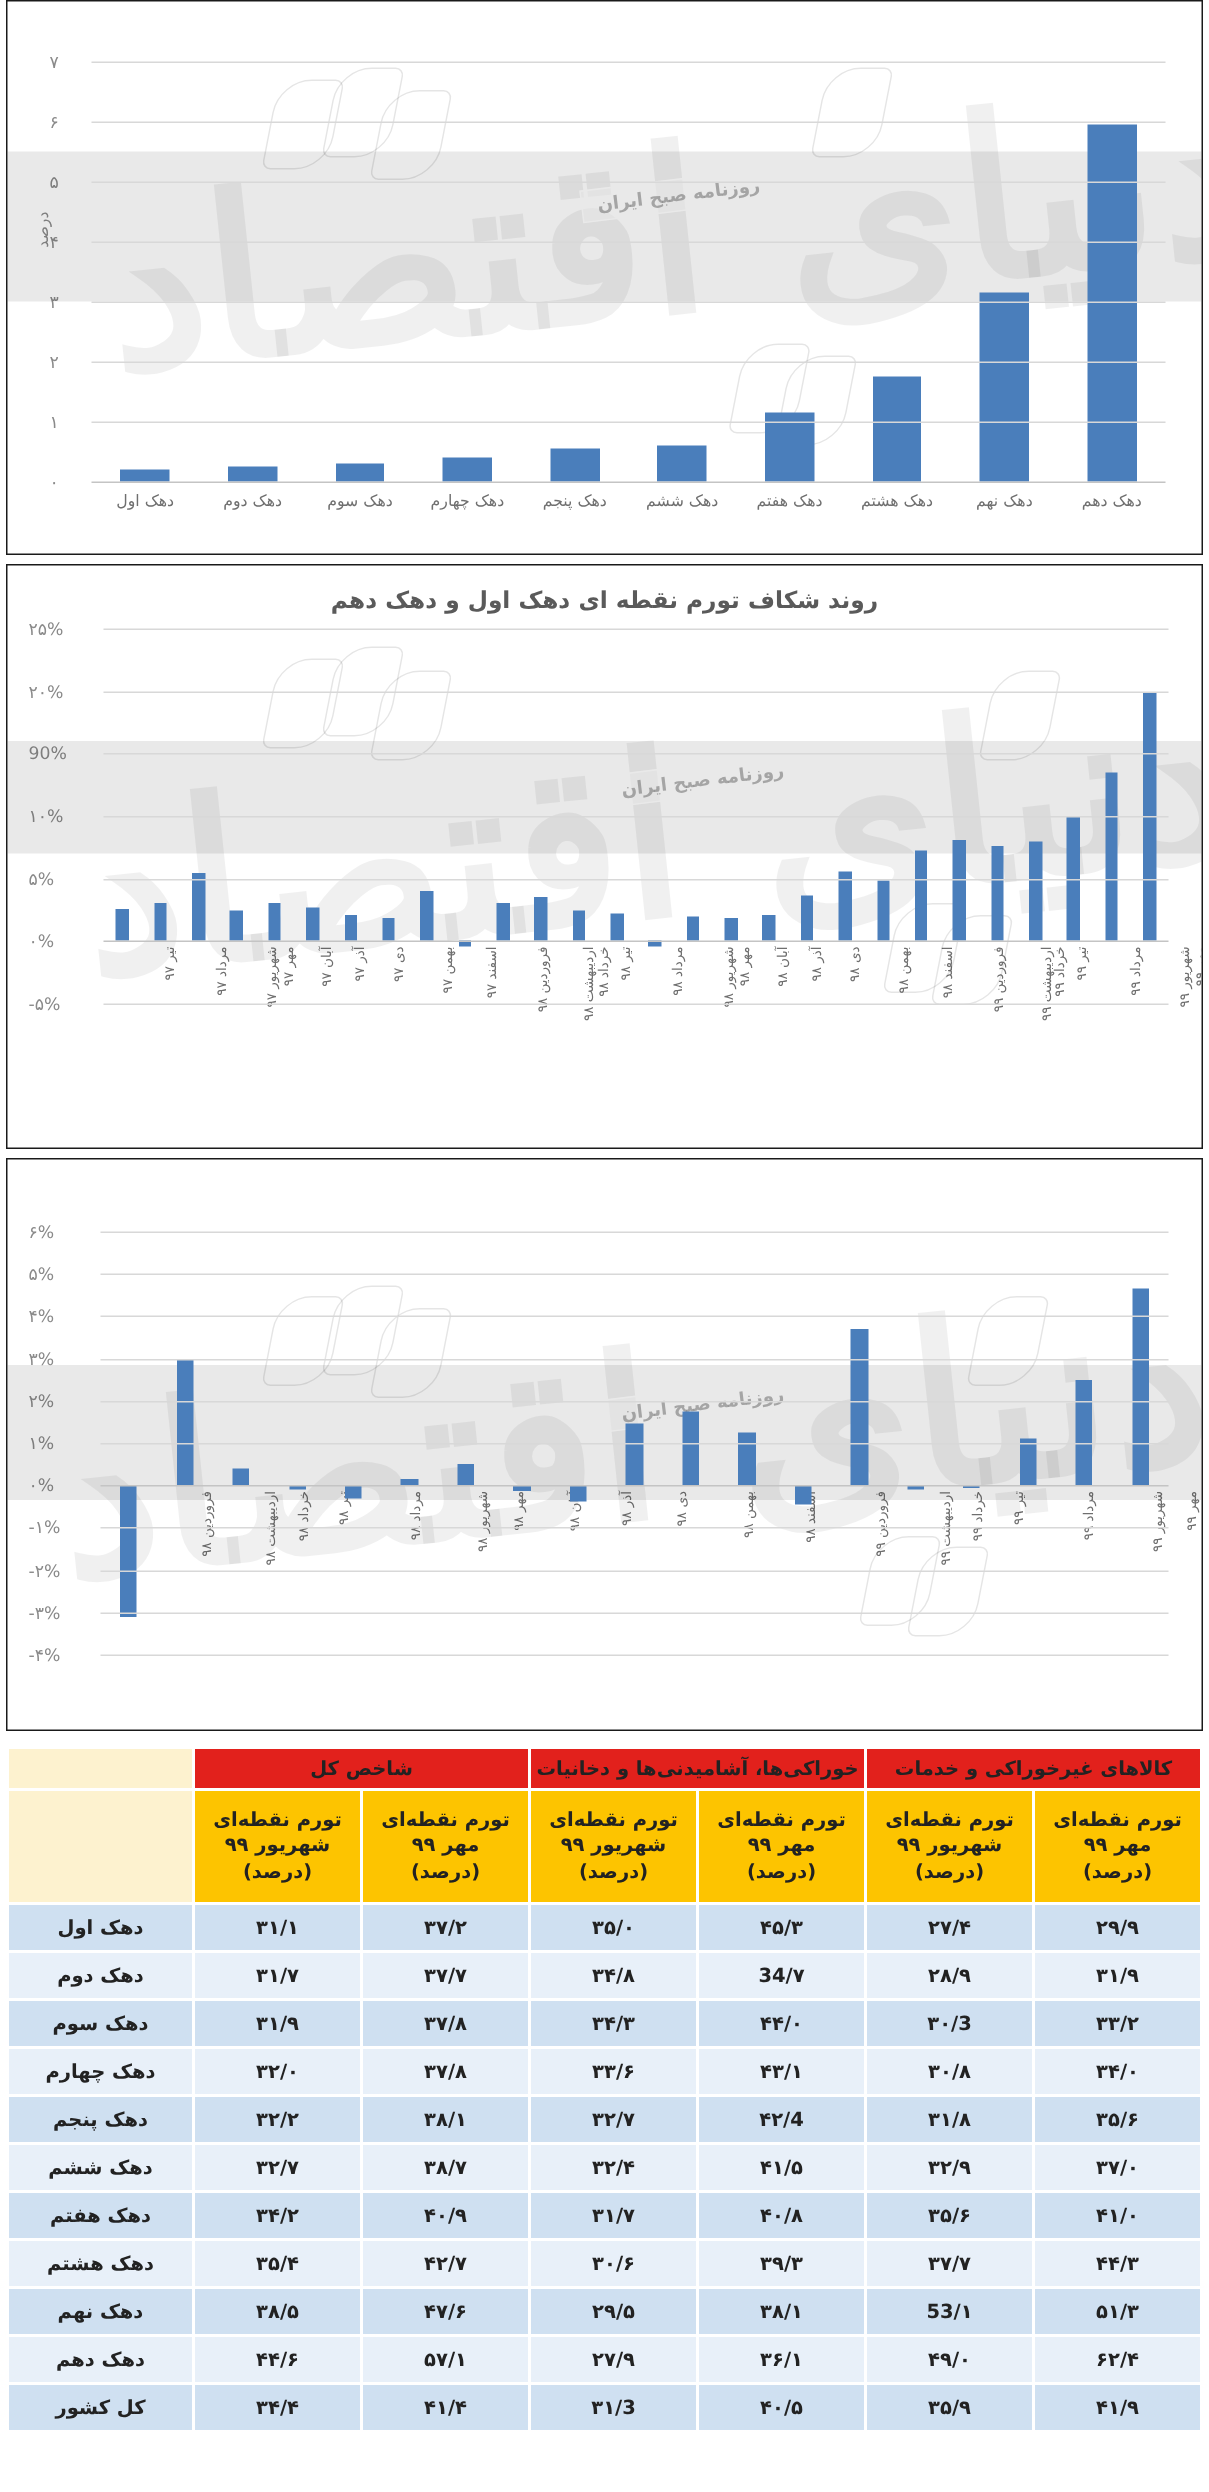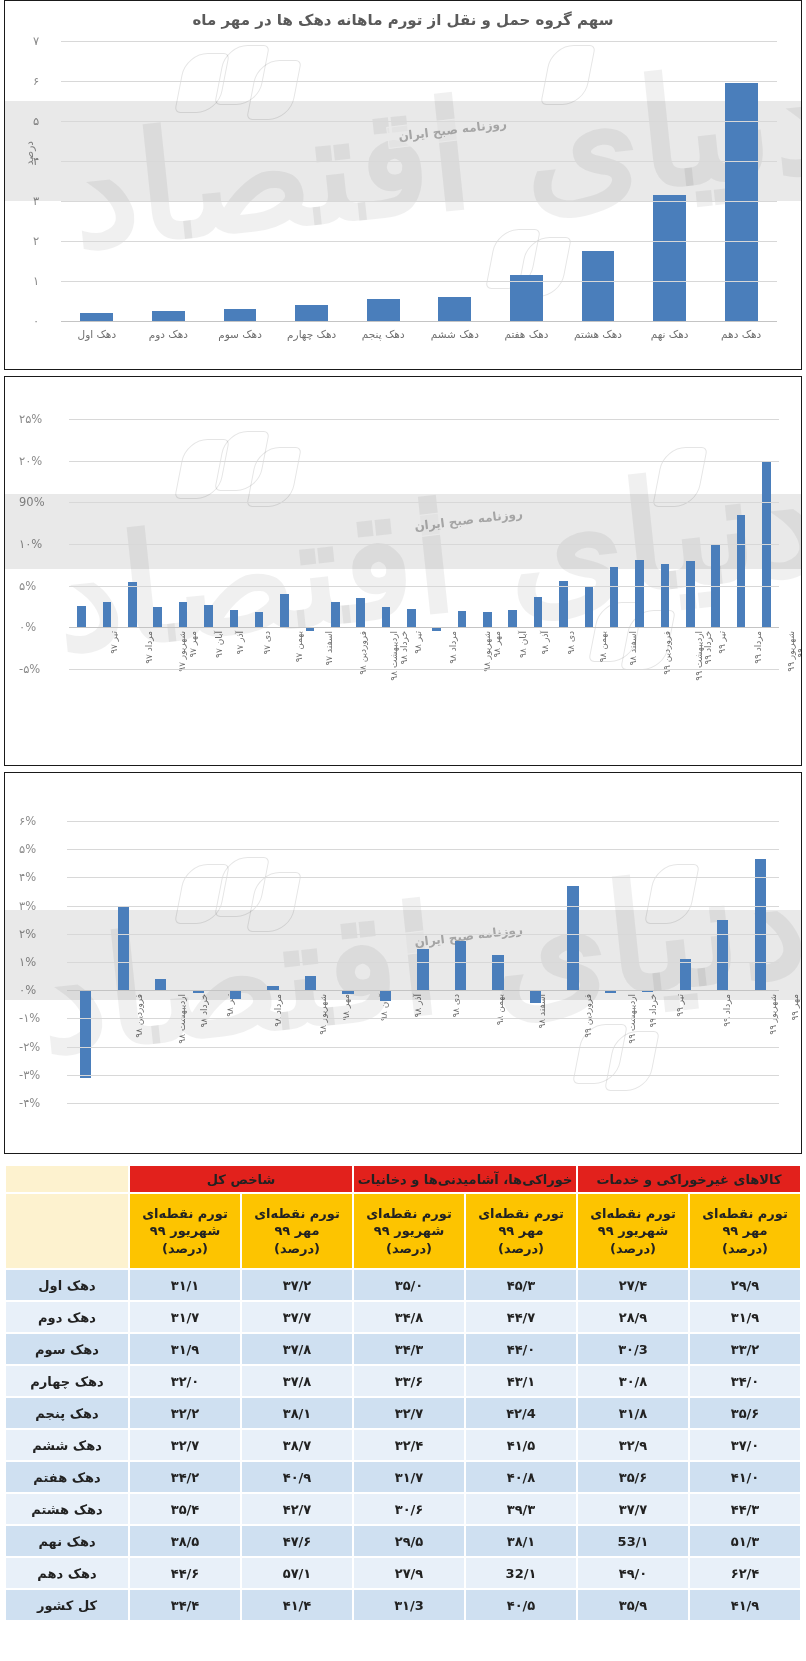--- a/index.html
+++ b/index.html
@@ -158,21 +158,20 @@
       <div class="wm-text">دنیای اقتصاد</div>
       <div class="wm-dia" style="left:22%;top:14%;"></div>
       <div class="wm-dia" style="left:27%;top:12%;"></div>
       <div class="wm-dia" style="left:31%;top:16%;"></div>
       <div class="wm-dia" style="left:68%;top:12%;"></div>
       <div class="wm-dia" style="left:61%;top:62%;"></div>
       <div class="wm-dia" style="left:65%;top:64%;"></div>
       <div class="wm-badge">روزنامه صبح ایران</div>
     </div>
     <div class="band" id="band1" style="top: 100px; height: 100px;"></div>
-    <div class="ch-title">سهم گروه حمل و نقل از تورم ماهانه دهک ها در مهر ماه</div>
     <div class="ylabel-v" id="c1-ylabel" style="left: 18px; top: 140px;">درصد</div>
     <div class="plot" id="c1-plot" style="left: 56px; top: 40px; width: 716px; height: 280px;">
       <div class="bars" id="c1-bars">
           <div class="bar" title="دهک اول: 0.2" style="left: 19.332px; width: 32.936px; top: 272px; height: 8px; bottom: auto;"></div>
           <div class="bar" title="دهک دوم: 0.25" style="left: 90.932px; width: 32.936px; top: 270px; height: 10px; bottom: auto;"></div>
           <div class="bar" title="دهک سوم: 0.3" style="left: 162.532px; width: 32.936px; top: 268px; height: 12px; bottom: auto;"></div>
           <div class="bar" title="دهک چهارم: 0.4" style="left: 234.132px; width: 32.936px; top: 264px; height: 16px; bottom: auto;"></div>
           <div class="bar" title="دهک پنجم: 0.55" style="left: 305.732px; width: 32.936px; top: 258px; height: 22px; bottom: auto;"></div>
           <div class="bar" title="دهک ششم: 0.6" style="left: 377.332px; width: 32.936px; top: 256px; height: 24px; bottom: auto;"></div>
           <div class="bar" title="دهک هفتم: 1.15" style="left: 448.932px; width: 32.936px; top: 234px; height: 46px; bottom: auto;"></div>
@@ -218,20 +217,21 @@
       <div class="wm-text" style="top:24%;left:6%;">دنیای اقتصاد</div>
       <div class="wm-dia" style="left:22%;top:16%;"></div>
       <div class="wm-dia" style="left:27%;top:14%;"></div>
       <div class="wm-dia" style="left:31%;top:18%;"></div>
       <div class="wm-dia" style="left:82%;top:18%;"></div>
       <div class="wm-dia" style="left:74%;top:58%;"></div>
       <div class="wm-dia" style="left:78%;top:60%;"></div>
       <div class="wm-badge" style="top:34%;left:50%;">روزنامه صبح ایران</div>
     </div>
     <div class="band" id="band2" style="top: 117px; height: 75px;"></div>
+    <div class="ch-title">روند شکاف تورم نقطه ای دهک اول و دهک دهم</div>
     <div class="plot" id="c2-plot" style="left: 64px; top: 42px; width: 710px; height: 250px;">
       <div class="bars" id="c2-bars">
           <div class="bar" title="تیر ۹۷: 2.6" style="left: 8.36786px; width: 8.62143px; top: 186.667px; height: 21.6667px; bottom: auto;"></div>
           <div class="bar" title="مرداد ۹۷: 3" style="left: 33.725px; width: 8.62143px; top: 183.333px; height: 25px; bottom: auto;"></div>
           <div class="bar" title="شهریور ۹۷: 5.5" style="left: 59.0821px; width: 8.62143px; top: 162.5px; height: 45.8333px; bottom: auto;"></div>
           <div class="bar" title="مهر ۹۷: 2.4" style="left: 84.4393px; width: 8.62143px; top: 188.333px; height: 20px; bottom: auto;"></div>
           <div class="bar" title="آبان ۹۷: 3.1" style="left: 109.796px; width: 8.62143px; top: 182.5px; height: 25.8333px; bottom: auto;"></div>
           <div class="bar" title="آذر ۹۷: 2.7" style="left: 135.154px; width: 8.62143px; top: 185.833px; height: 22.5px; bottom: auto;"></div>
           <div class="bar" title="دی ۹۷: 2.1" style="left: 160.511px; width: 8.62143px; top: 190.833px; height: 17.5px; bottom: auto;"></div>
           <div class="bar" title="بهمن ۹۷: 1.9" style="left: 185.868px; width: 8.62143px; top: 192.5px; height: 15.8333px; bottom: auto;"></div>
@@ -436,21 +436,21 @@
             <td class="num">۲۷/۴</td>
             <td class="num">۴۵/۳</td>
             <td class="num">۳۵/۰</td>
             <td class="num">۳۷/۲</td>
             <td class="num">۳۱/۱</td>
             <td class="rowlab colw-lab">دهک اول</td>
           </tr>
           <tr class="r1">
             <td class="num">۳۱/۹</td>
             <td class="num">۲۸/۹</td>
-            <td class="num">۴۴/۷</td>
+            <td class="num">34/۷</td>
             <td class="num">۳۴/۸</td>
             <td class="num">۳۷/۷</td>
             <td class="num">۳۱/۷</td>
             <td class="rowlab colw-lab">دهک دوم</td>
           </tr>
           <tr class="r0">
             <td class="num">۳۳/۲</td>
             <td class="num">۳۰/3</td>
             <td class="num">۴۴/۰</td>
             <td class="num">۳۴/۳</td>
@@ -508,21 +508,21 @@
             <td class="num">53/۱</td>
             <td class="num">۳۸/۱</td>
             <td class="num">۲۹/۵</td>
             <td class="num">۴۷/۶</td>
             <td class="num">۳۸/۵</td>
             <td class="rowlab colw-lab">دهک نهم</td>
           </tr>
           <tr class="r1">
             <td class="num">۶۲/۴</td>
             <td class="num">۴۹/۰</td>
-            <td class="num">32/۱</td>
+            <td class="num">۳۶/۱</td>
             <td class="num">۲۷/۹</td>
             <td class="num">۵۷/۱</td>
             <td class="num">۴۴/۶</td>
             <td class="rowlab colw-lab">دهک دهم</td>
           </tr>
           <tr class="r0">
             <td class="num">۴۱/۹</td>
             <td class="num">۳۵/۹</td>
             <td class="num">۴۰/۵</td>
             <td class="num">۳۱/3</td>

